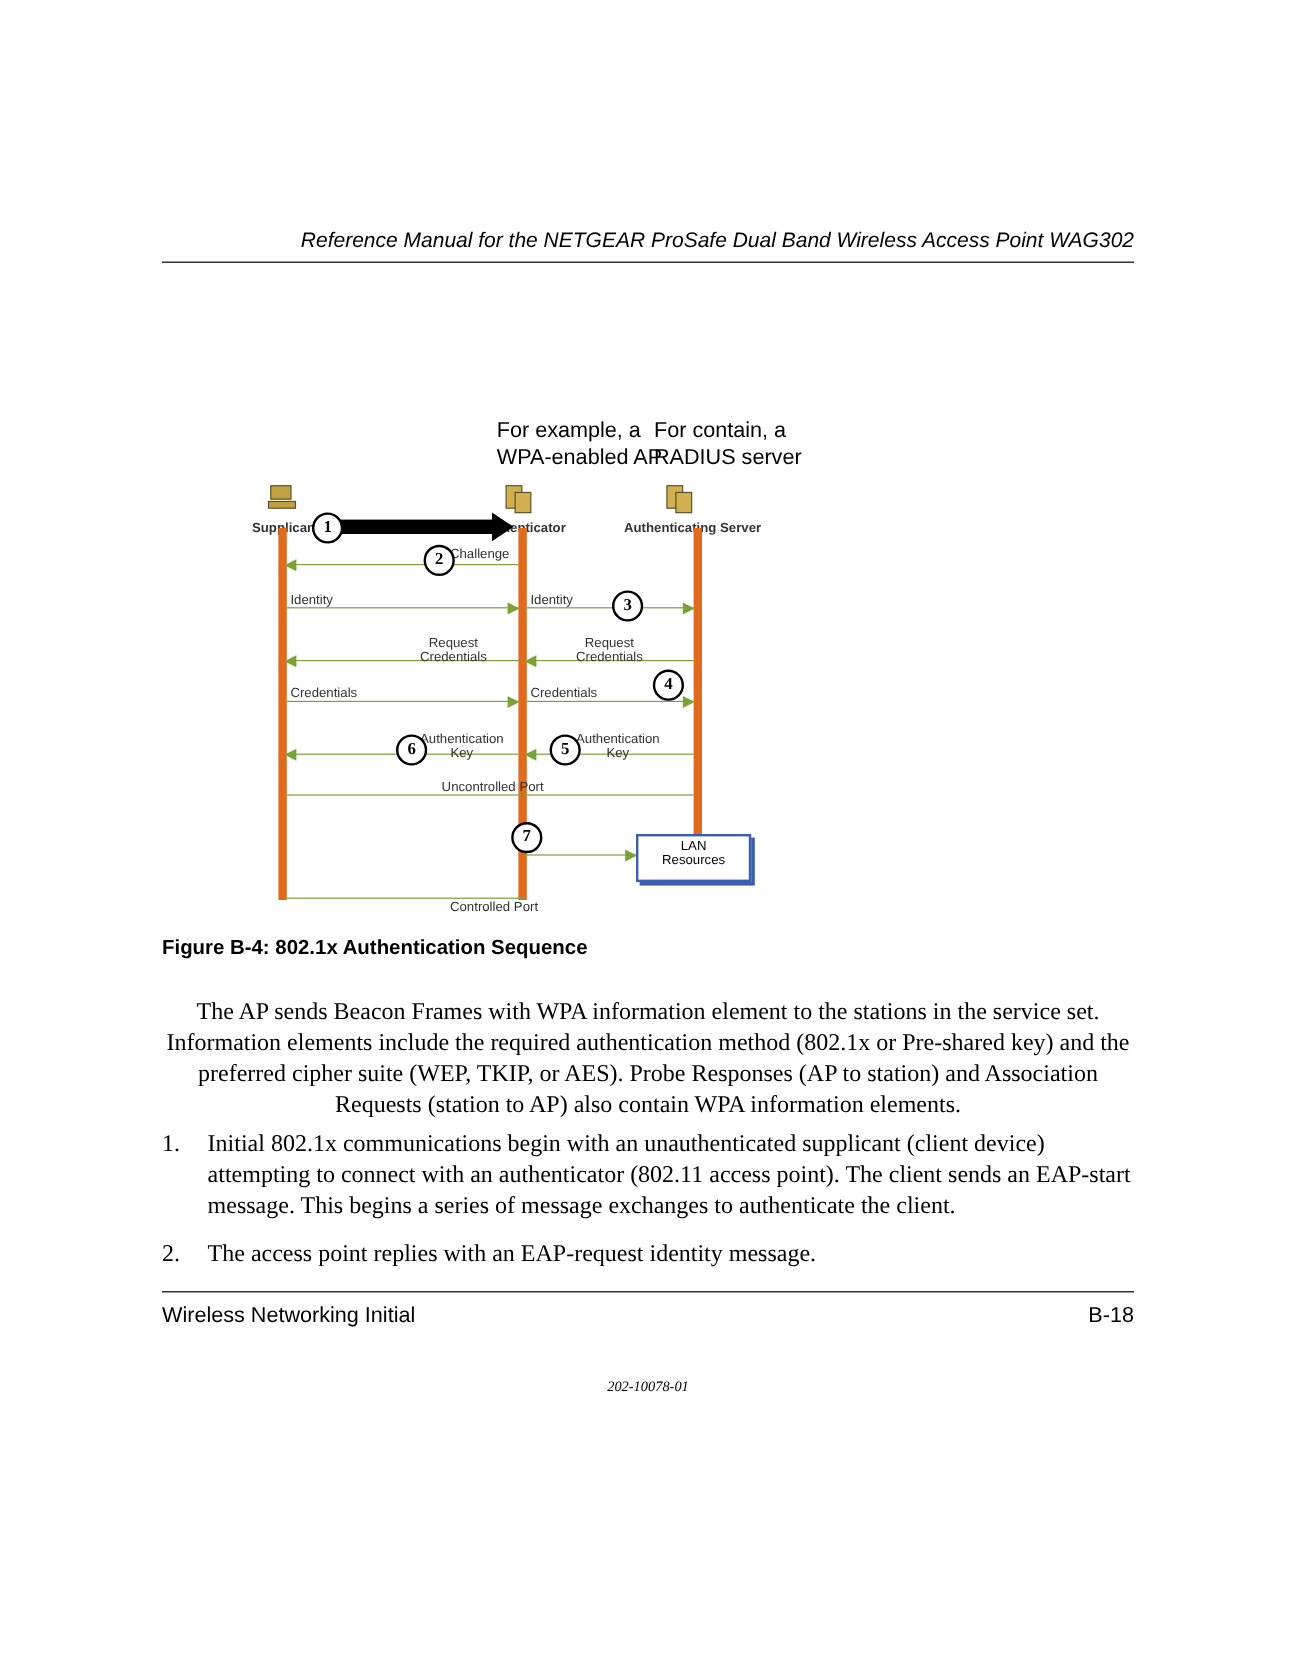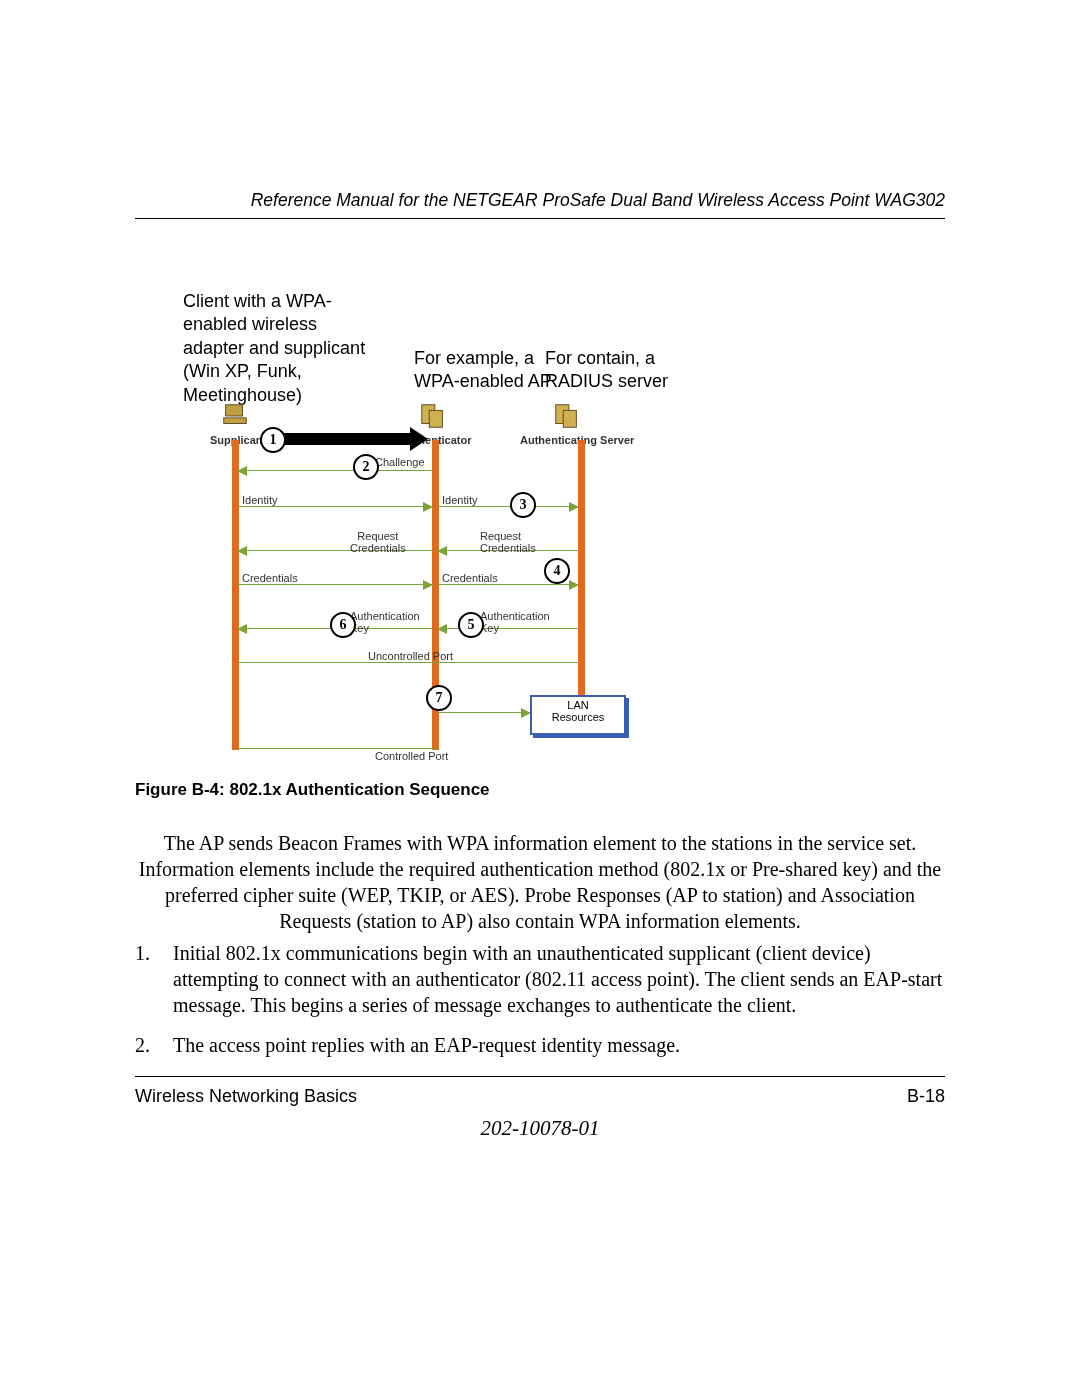--- a/index.html
+++ b/index.html
@@ -100,21 +100,21 @@
     border-top:5px solid transparent;
     border-bottom:5px solid transparent;
   }
   .msg .arrow-r { right:-1px; border-left:10px solid #7aa33a; }
   .msg .arrow-l { left:-1px; border-right:10px solid #7aa33a; }
 
   .msg-label {
     position: absolute;
     font: 11px "Trebuchet MS", Arial, sans-serif;
     color: #333;
-    text-align: left;
+    text-align: center;
     white-space: nowrap;
   }
 
   
   .step {
     position: absolute;
     width: 22px;
     height: 22px;
     border: 2.5px solid #000;
     border-radius: 50%;
@@ -218,36 +218,35 @@
   }
   .footer-right {
     position:absolute;
     right:135px;
     top:1046px;
     font: 18px Arial, Helvetica, sans-serif;
   }
   .footer-doc {
     position:absolute;
     left:0; right:0;
-    top:1076px;
+    top:1108px;
     text-align:center;
     font-style: italic;
     font-family: "Times New Roman", serif;
-    font-size: 21px;
+    font-size: 12px;
   }
 </style>
 </head>
 <body>
 
 <div class="page">
 
   <div class="header">Reference Manual for the NETGEAR ProSafe Dual Band Wireless Access Point WAG302</div>
   <div class="header-rule"></div>
 
-  <div class="desc" style="left:183px; top:250px; width:200px;">Client with a WPA-enabled wireless adapter and supplicant (Win XP, Funk, Meetinghouse)</div>
   <div class="desc" style="left:414px; top:307px; width:160px;">For example, a WPA-enabled AP</div>
   <div class="desc" style="left:545px; top:307px; width:160px;">For contain, a RADIUS server</div>
 
   <div class="diagram">
 
     <div class="actor a-sup">
       <svg viewBox="0 0 32 32">
           <rect x="6" y="4" width="18" height="12" fill="#c0a040" stroke="#5a4a20"></rect>
           <rect x="4" y="18" width="24" height="6" fill="#c0a040" stroke="#5a4a20"></rect>
         </svg>
@@ -347,17 +346,17 @@
       <div class="num">1.</div>
       <div>Initial 802.1x communications begin with an unauthenticated supplicant (client device) attempting to connect with an authenticator (802.11 access point). The client sends an EAP-start message. This begins a series of message exchanges to authenticate the client.</div>
     </div>
     <div class="item">
       <div class="num">2.</div>
       <div>The access point replies with an EAP-request identity message.</div>
     </div>
   </div>
 
   <div class="footer-rule"></div>
-  <div class="footer-left">Wireless Networking Basics</div>
+  <div class="footer-left">Wireless Networking Initial</div>
   <div class="footer-right">B-18</div>
   <div class="footer-doc">202-10078-01</div>
 
 </div>
 
 </body></html>

